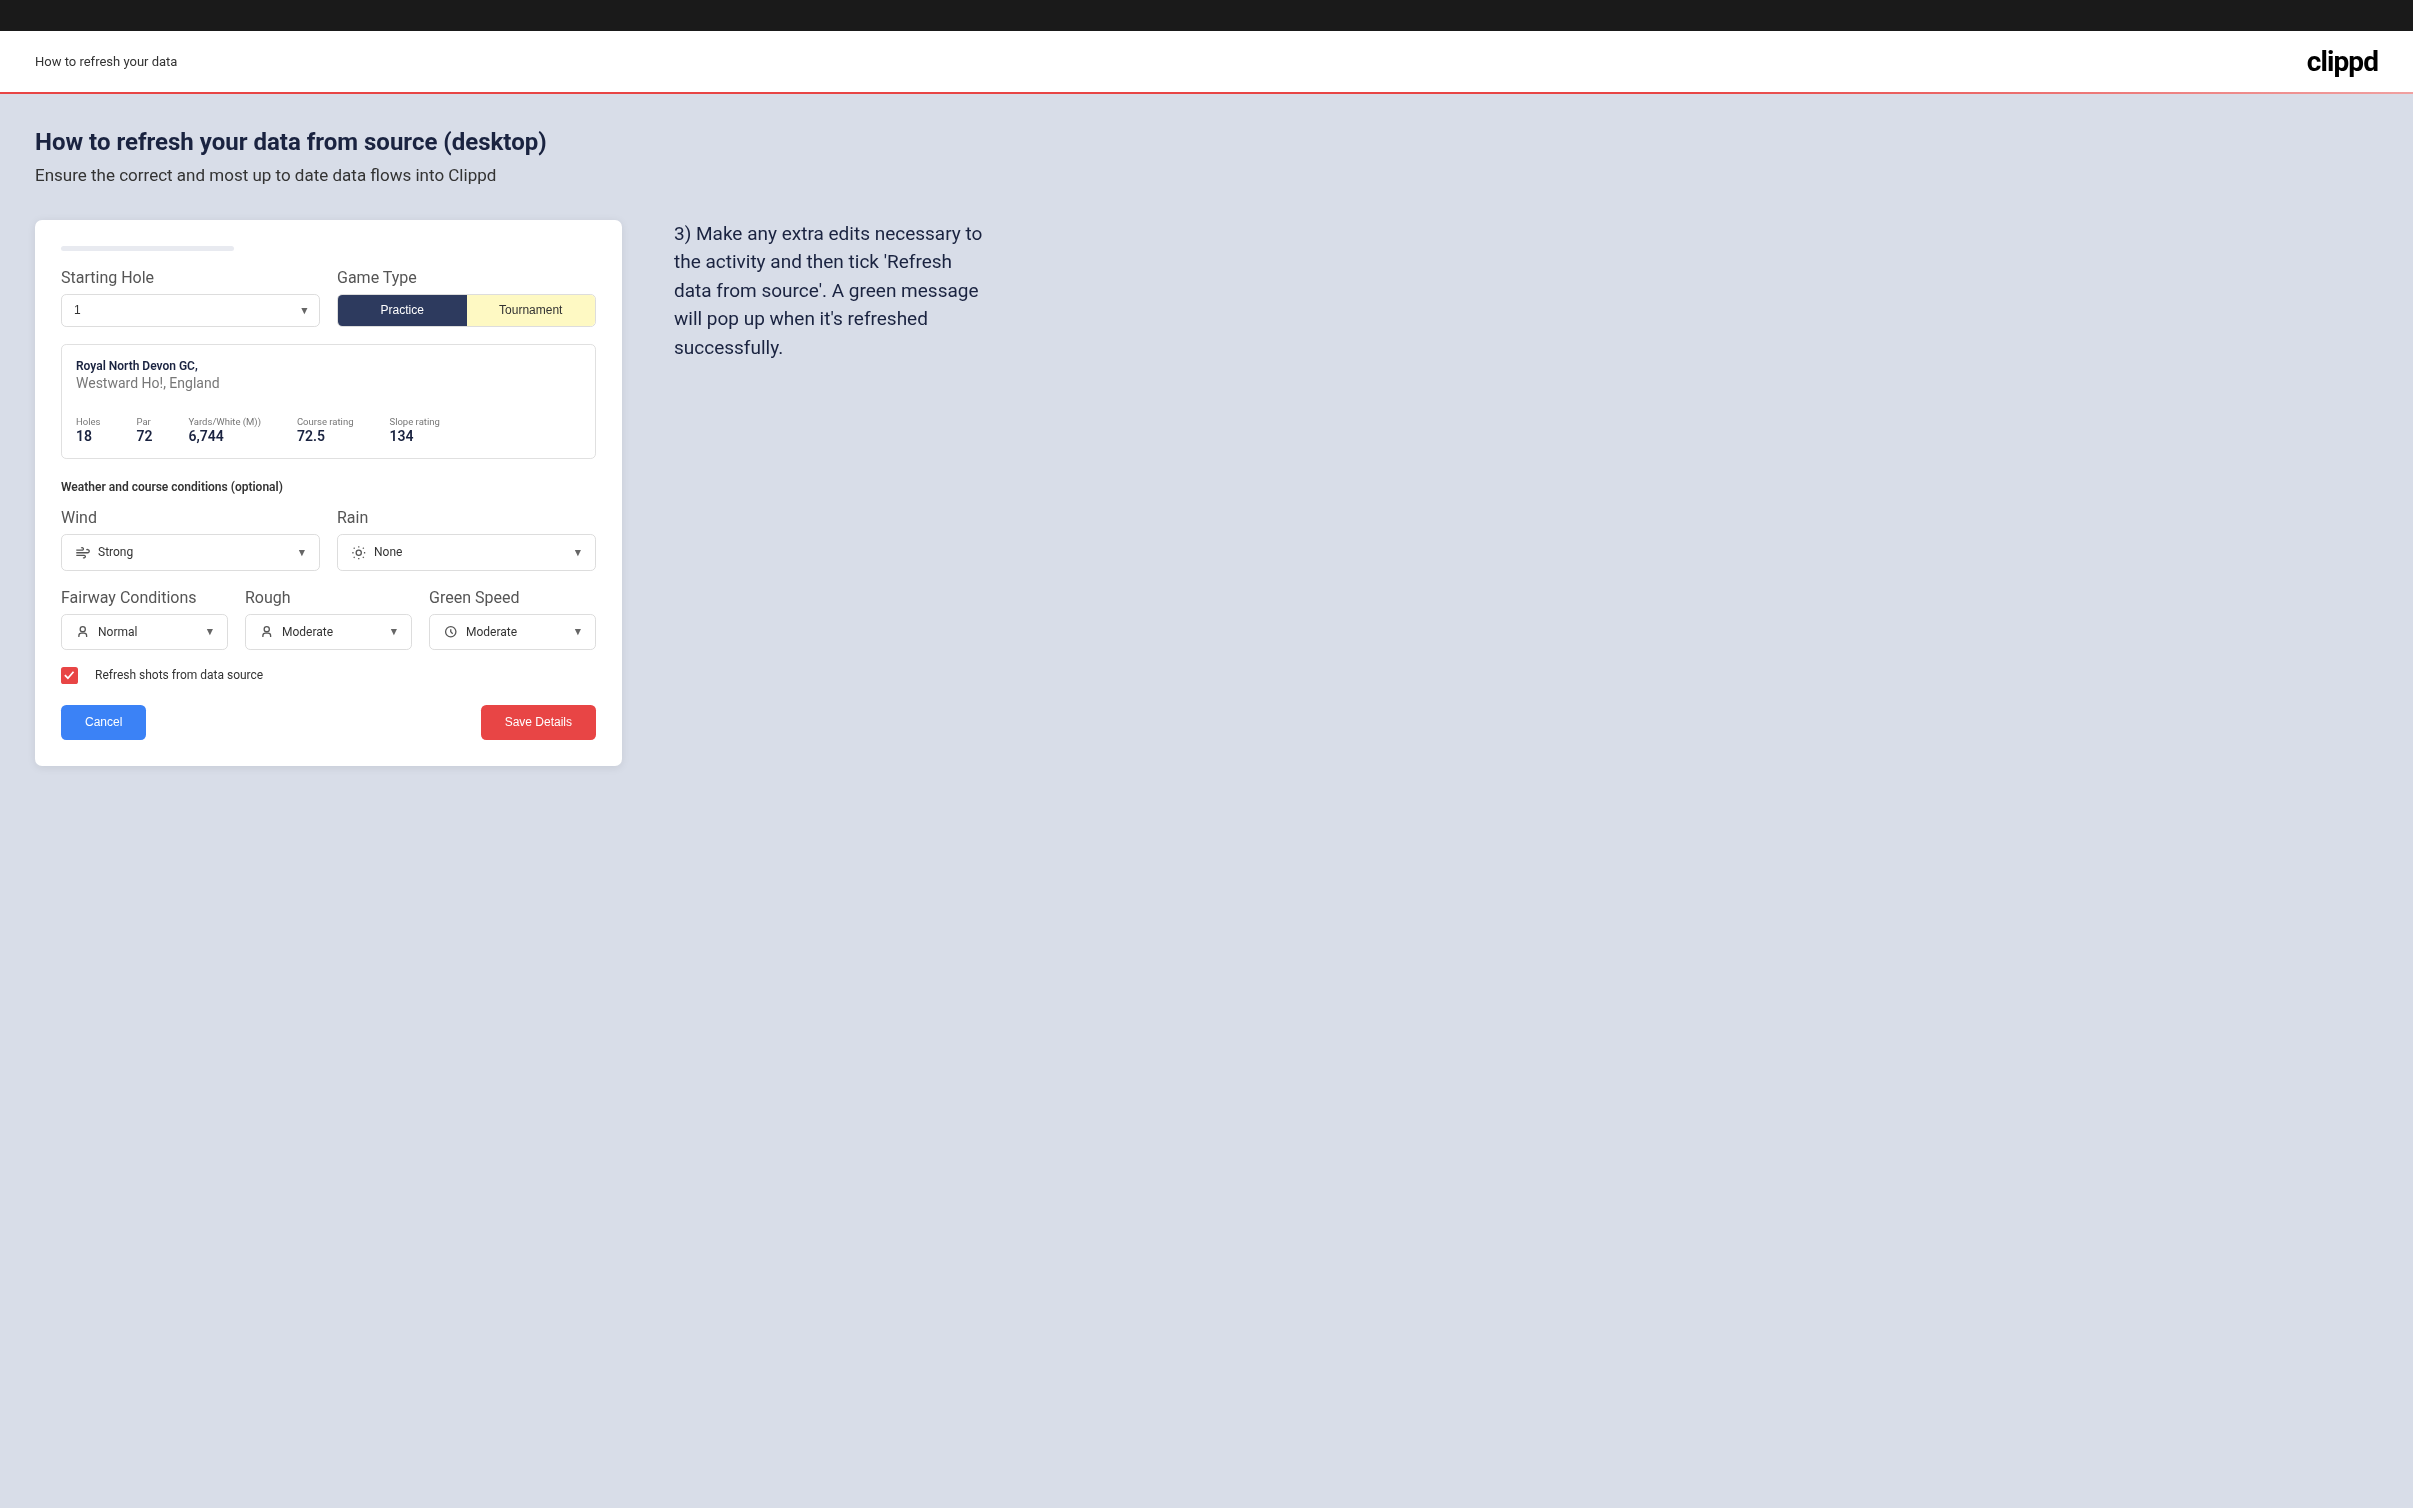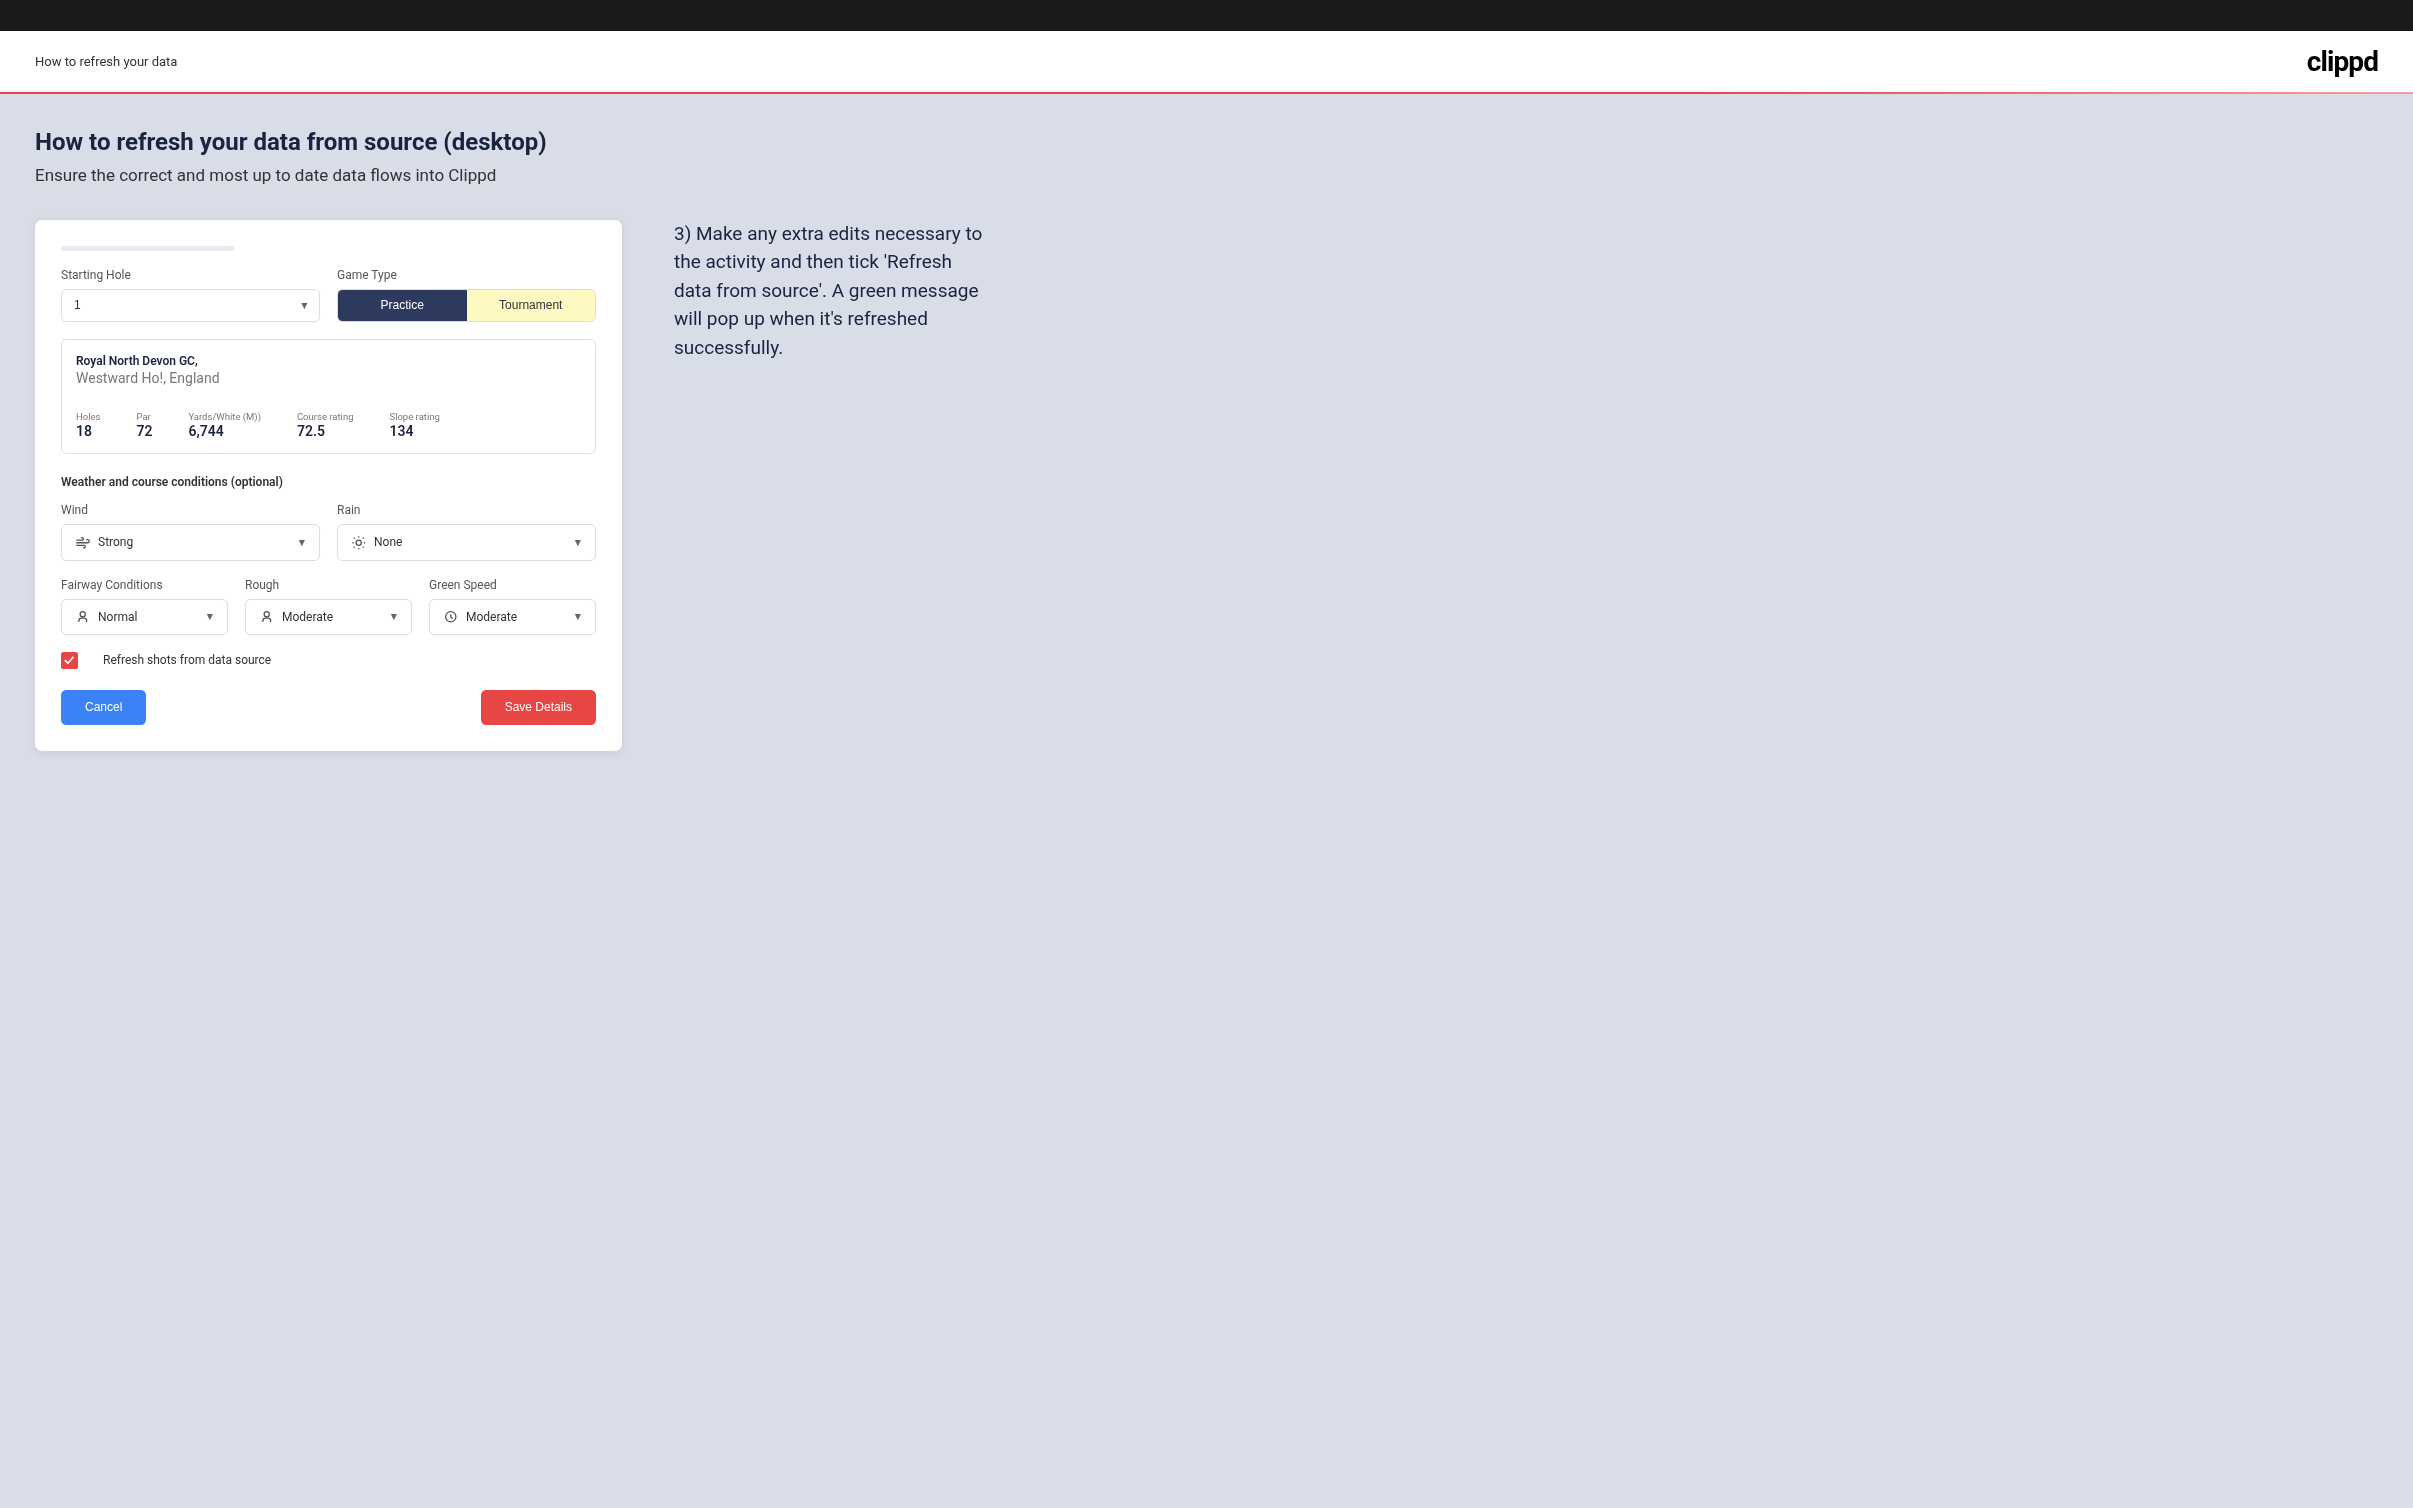--- a/index.html
+++ b/index.html
@@ -73,21 +73,21 @@
     }
     .form-row {
       display: flex;
       gap: 17px;
       margin-bottom: 17px;
     }
     .form-group {
       flex: 1;
     }
     .form-label {
-      font-size: 12px;
+      font-size: 16px;
       color: #555;
       margin-bottom: 7px;
       display: block;
     }
     .select-wrapper {
       position: relative;
     }
     .select-wrapper select {
       width: 100%;
       padding: 8.6px 12px;
@@ -200,21 +200,21 @@
       font-size: 12px;
       color: #333;
     }
     .select-caret {
       color: #666;
       font-size: 10.4px;
     }
     .checkbox-row {
       display: flex;
       align-items: center;
-      gap: 25px;
+      gap: 17px;
       margin-bottom: 21px;
       margin-top: 8.6px;
     }
     .checkbox-custom {
       width: 17px;
       height: 17px;
       background: #e84545;
       border-radius: 2.6px;
       display: flex;
       align-items: center;

